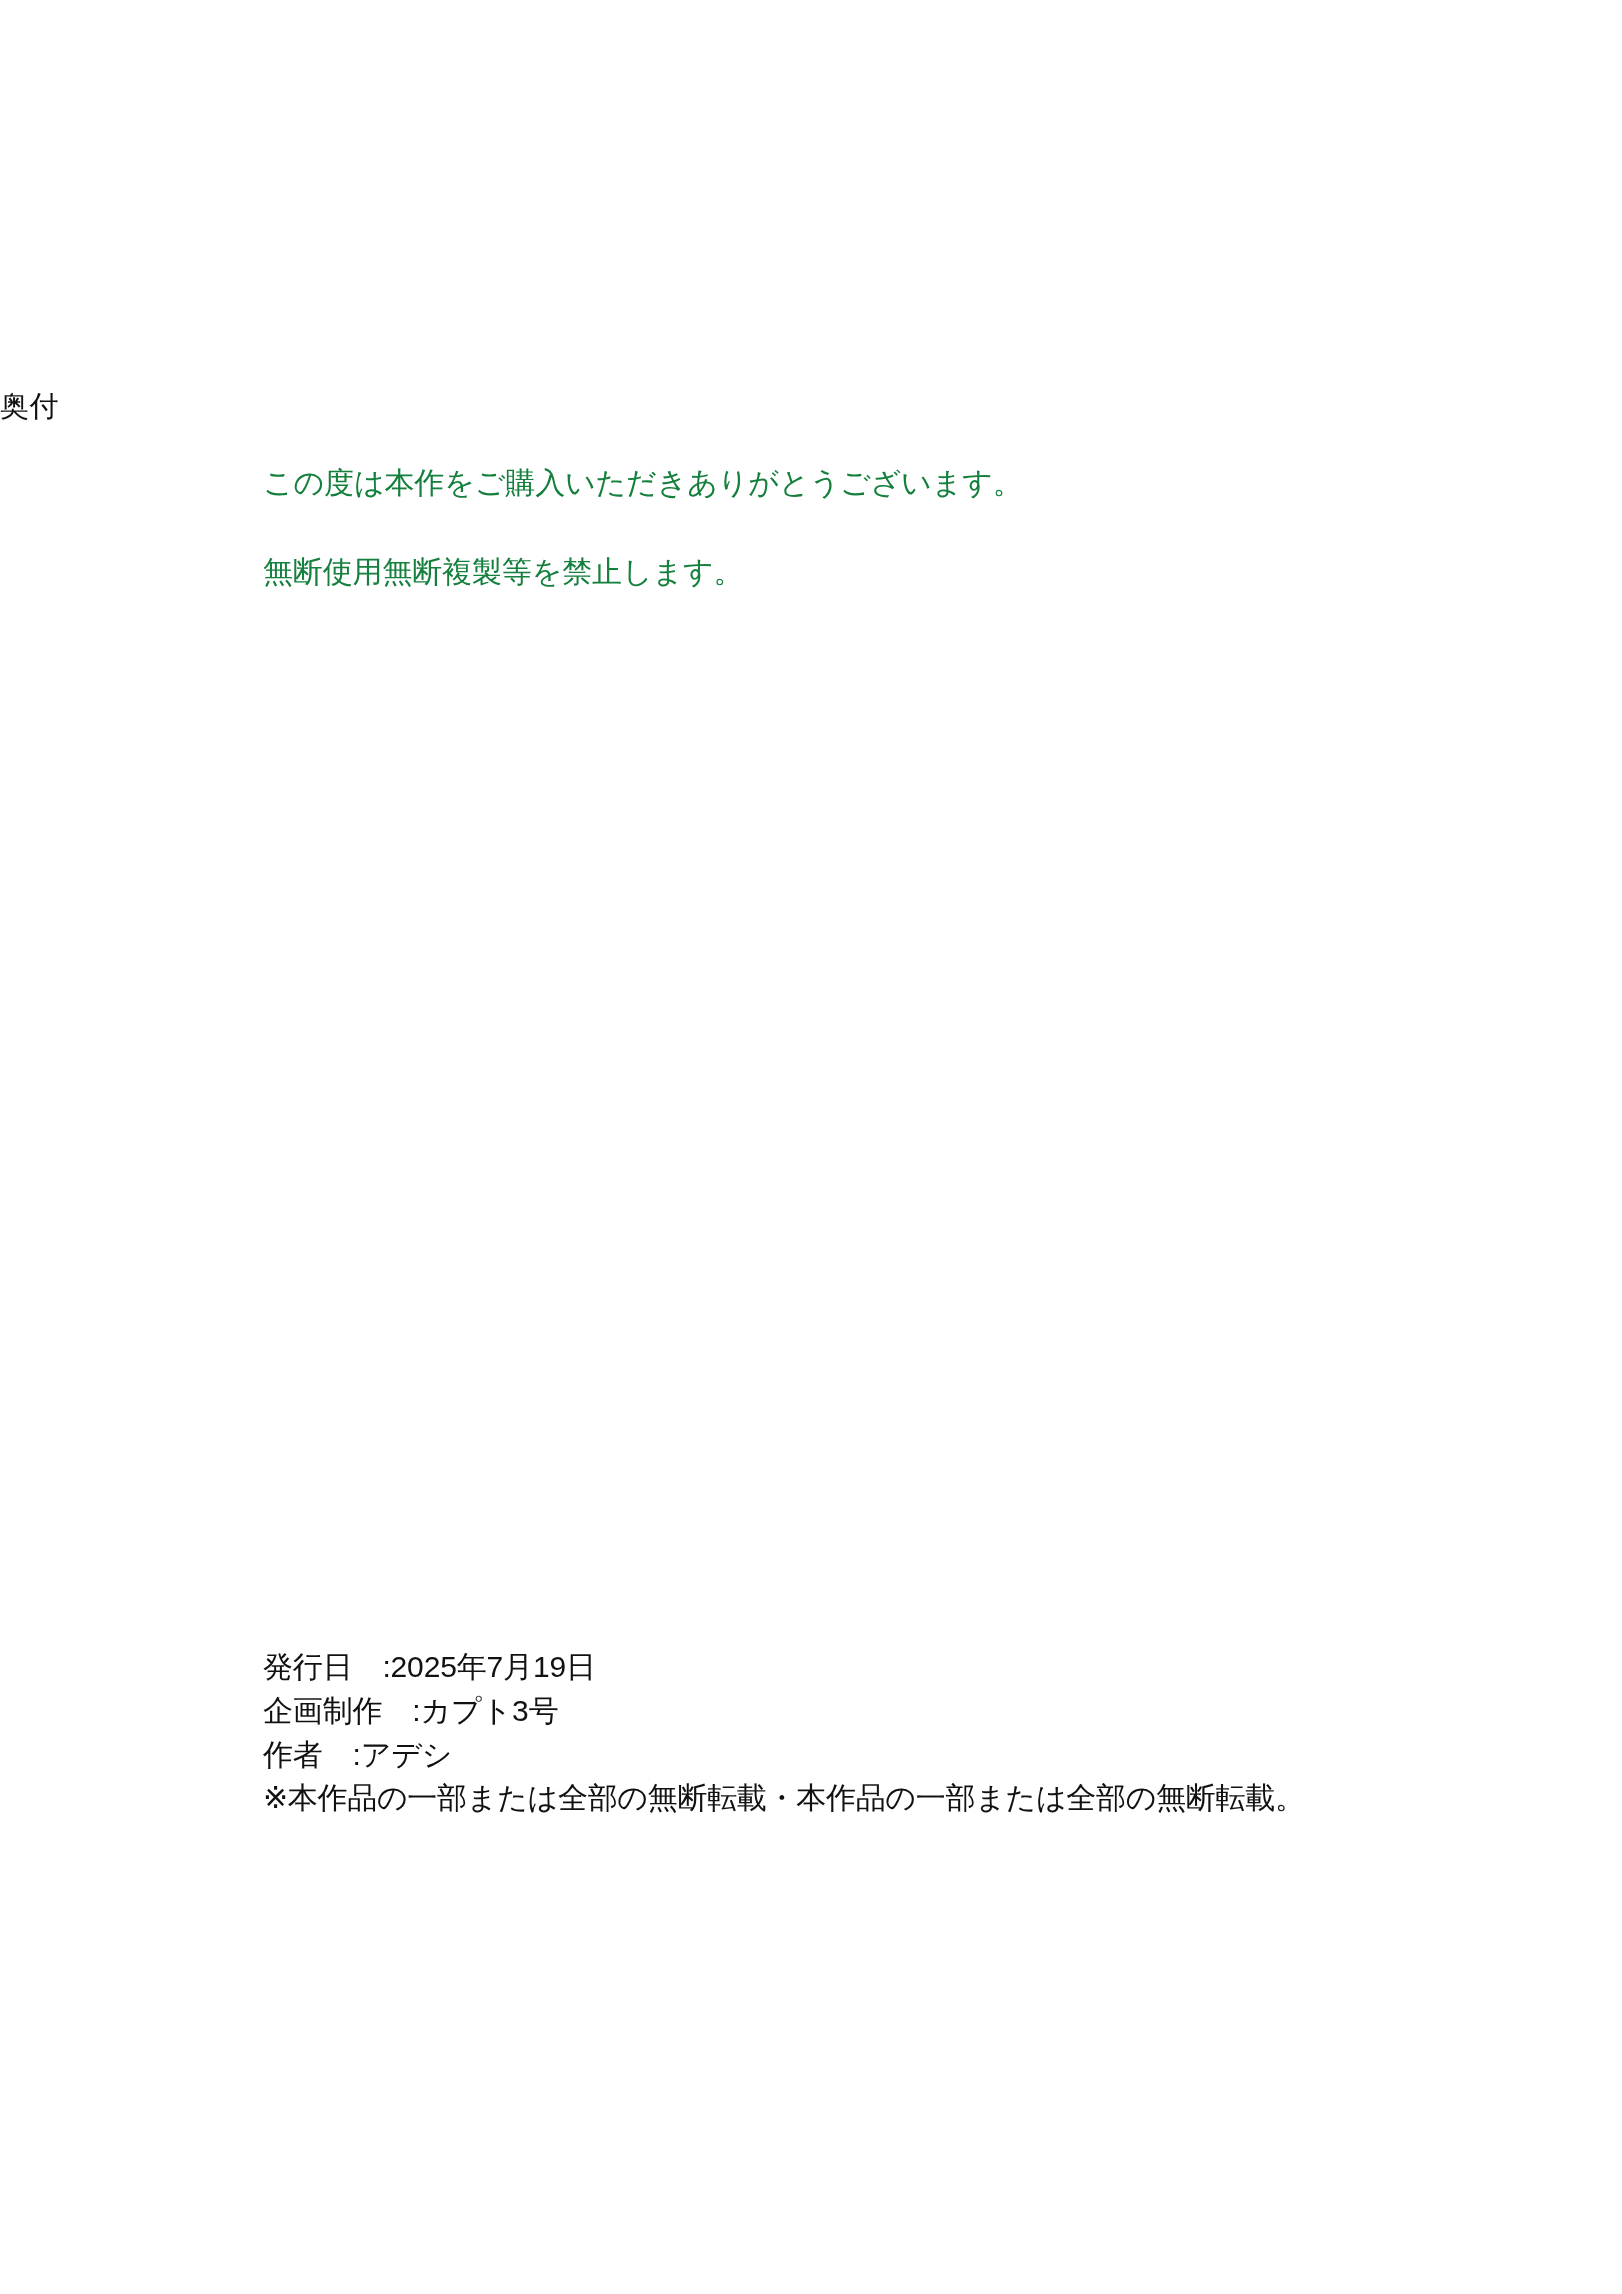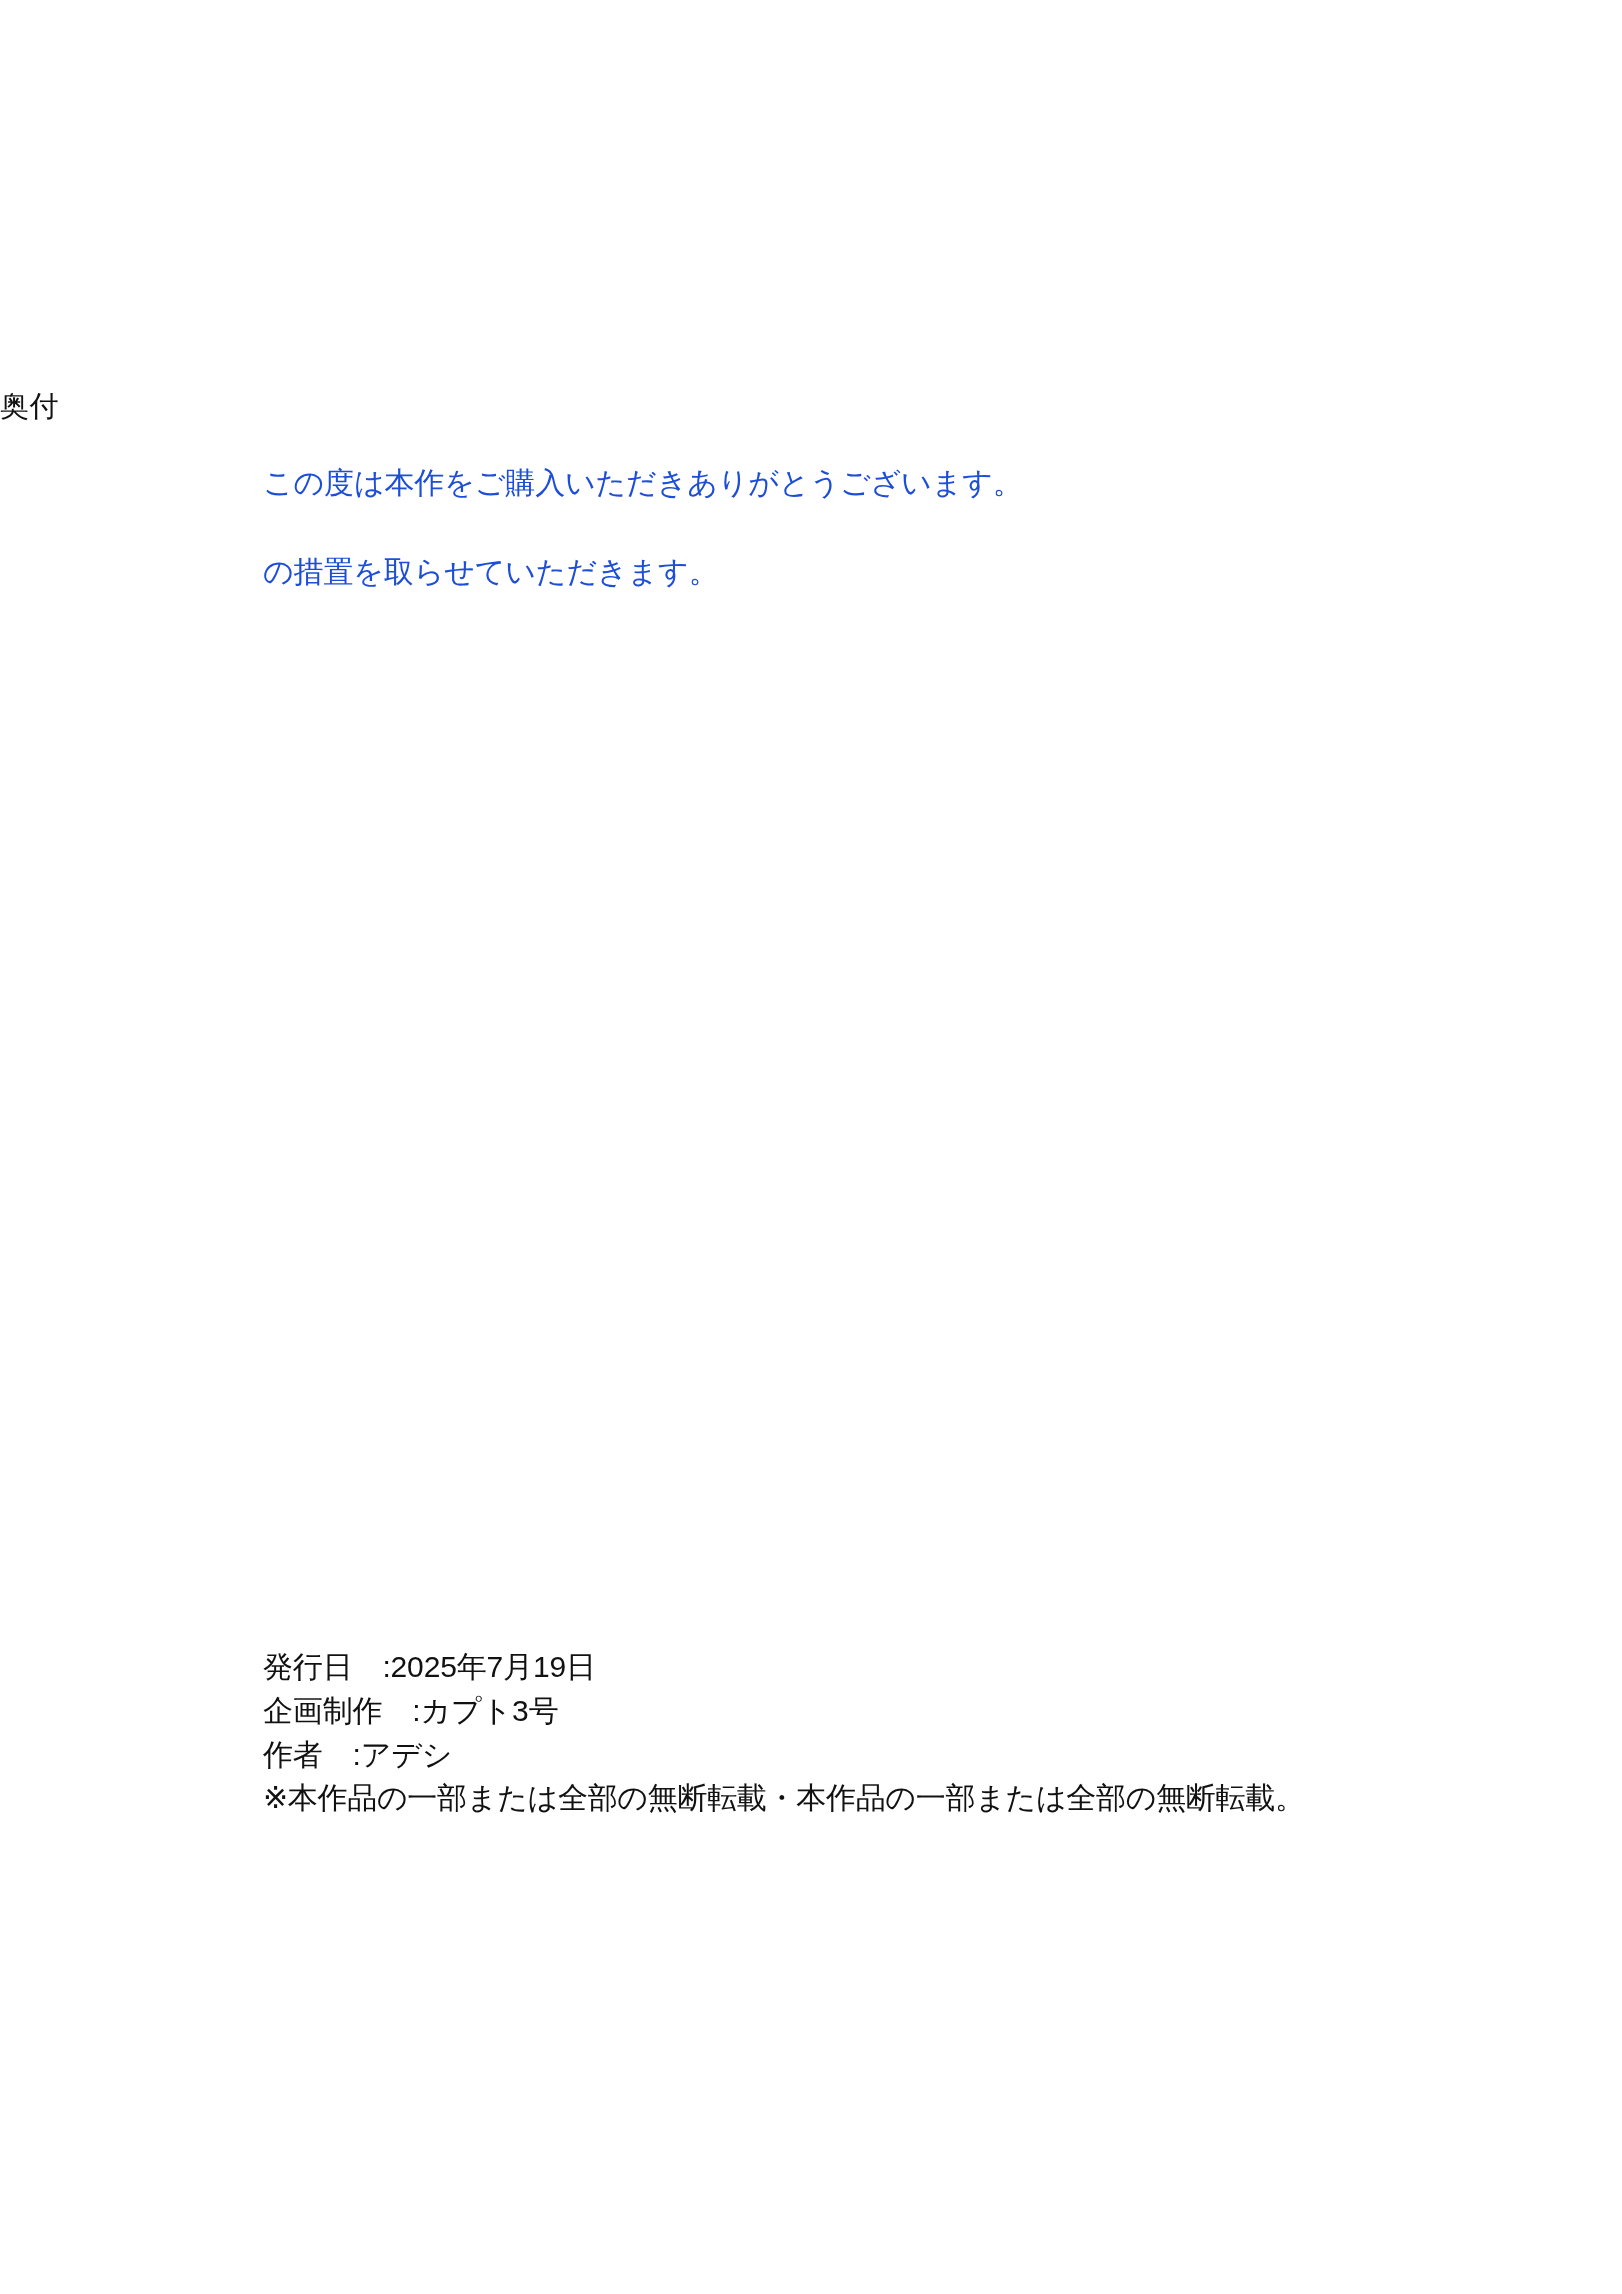--- a/index.html
+++ b/index.html
@@ -40,21 +40,21 @@
   .notice-block {
     position: absolute;
     left: 263px;
     top: 462px;
     width: 1120px;
   }
   .notice-line {
     font-size: 30px;
     line-height: 1.42;
     letter-spacing: -0.005em;
-    color: #1d4ed8;
+    color: #15803d;
     white-space: pre;
   }
   .thanks-line {
     margin-bottom: 46px;
   }
 
   
   .imprint-block {
     position: absolute;
     left: 263px;
@@ -75,21 +75,21 @@
 </head>
 <body>
 
 <div class="page">
 
   <div class="colophon-title">奥付</div>
 
   <div class="notice-block">
     <div class="notice-line thanks-line">この度は本作をご購入いただきありがとうございます。</div>
 
-    <div class="notice-line">の措置を取らせていただきます。</div>
+    <div class="notice-line">無断使用無断複製等を禁止します。</div>
   </div>
 
   <div class="imprint-block">
     <div class="imprint-line">発行日　:2025年7月19日</div>
     <div class="imprint-line">企画制作　:カプト3号</div>
     <div class="imprint-line">作者　:アデシ</div>
     <div class="imprint-line note">※本作品の一部または全部の無断転載・本作品の一部または全部の無断転載。</div>
   </div>
 
 </div>

